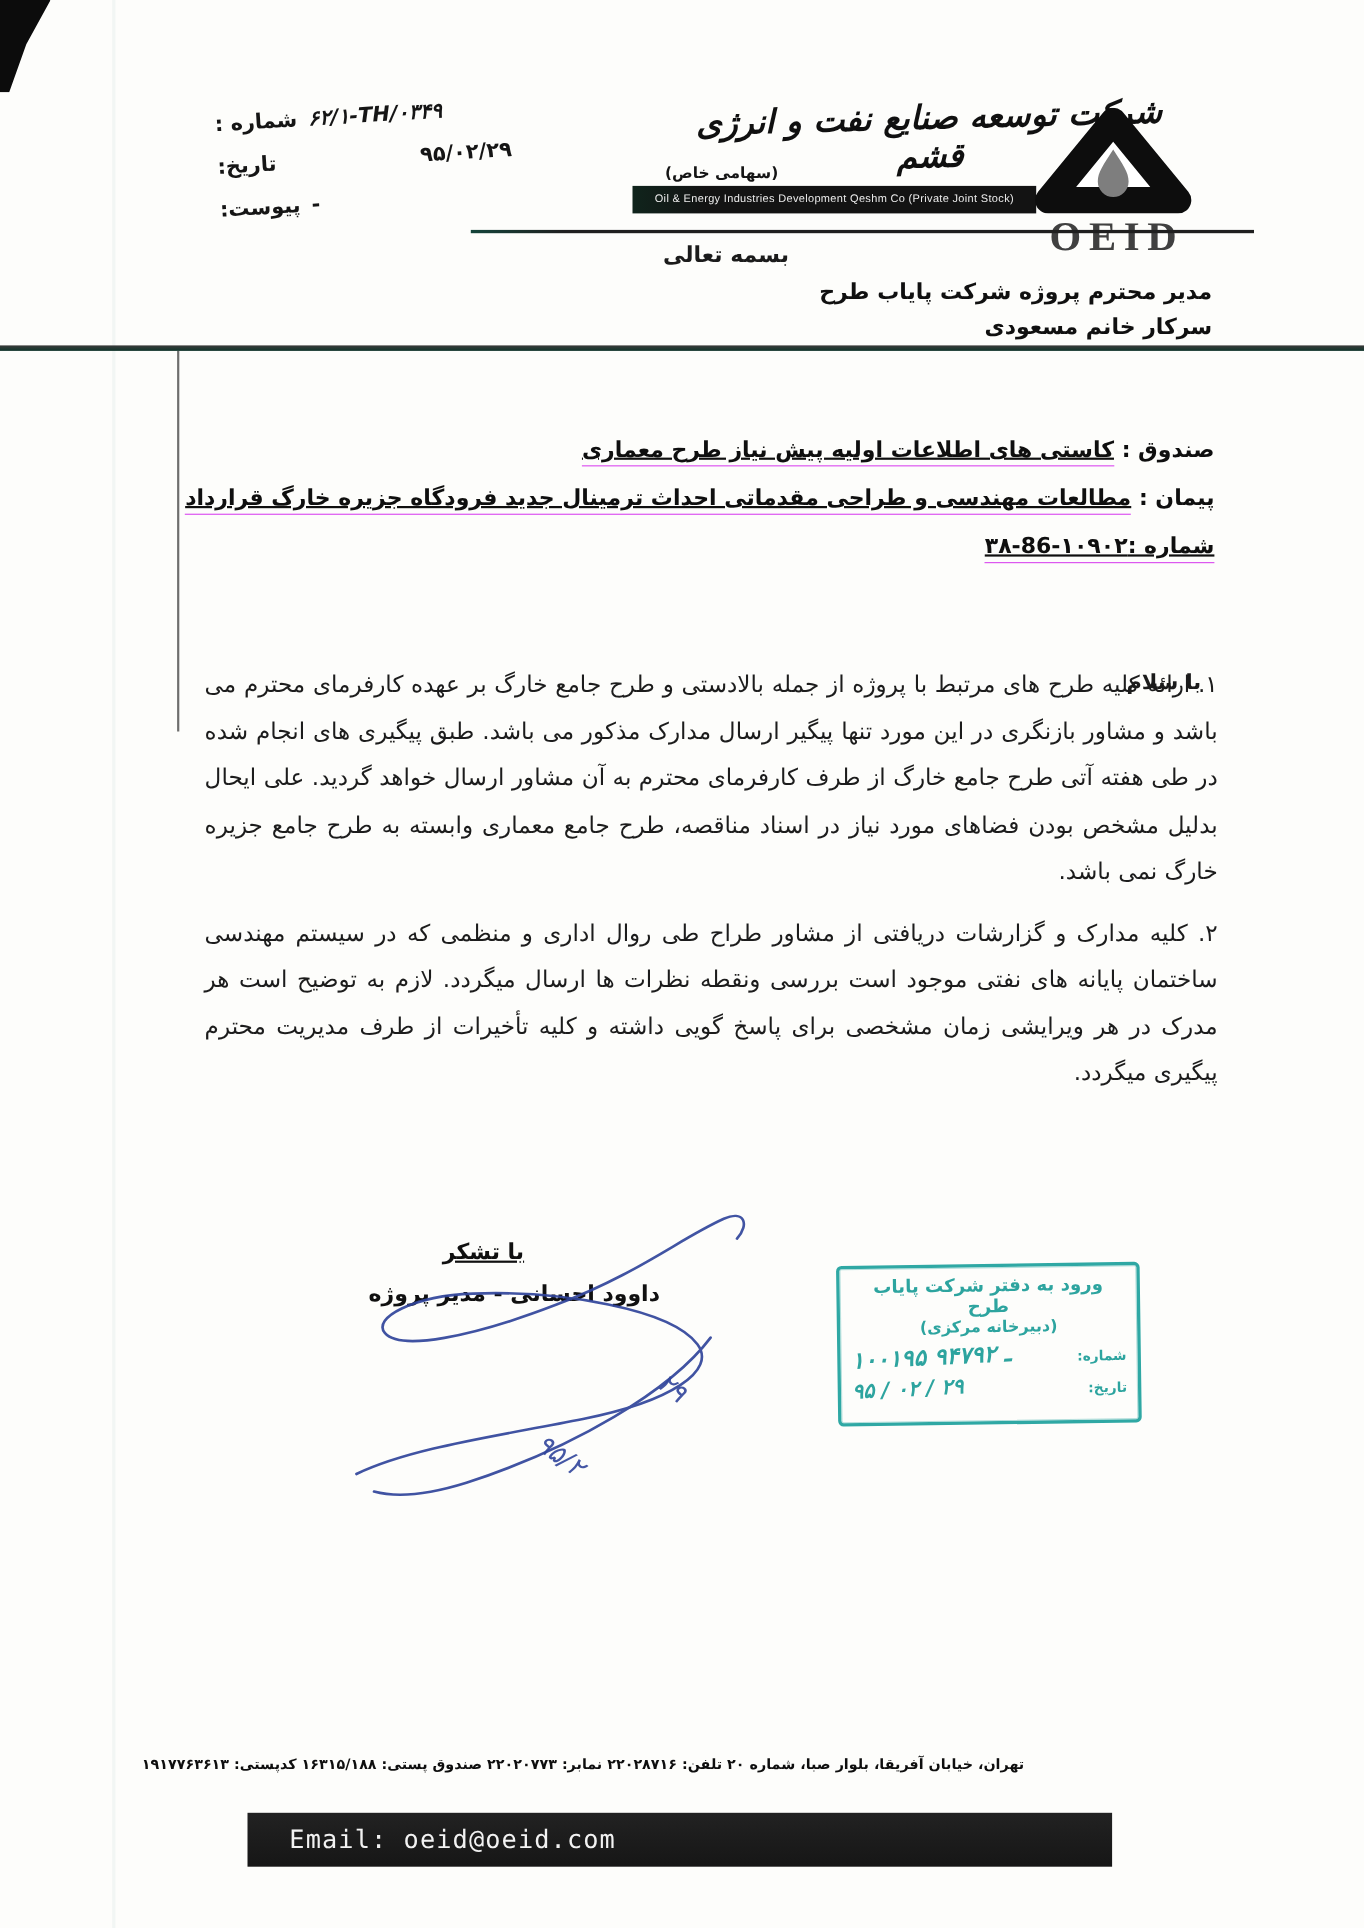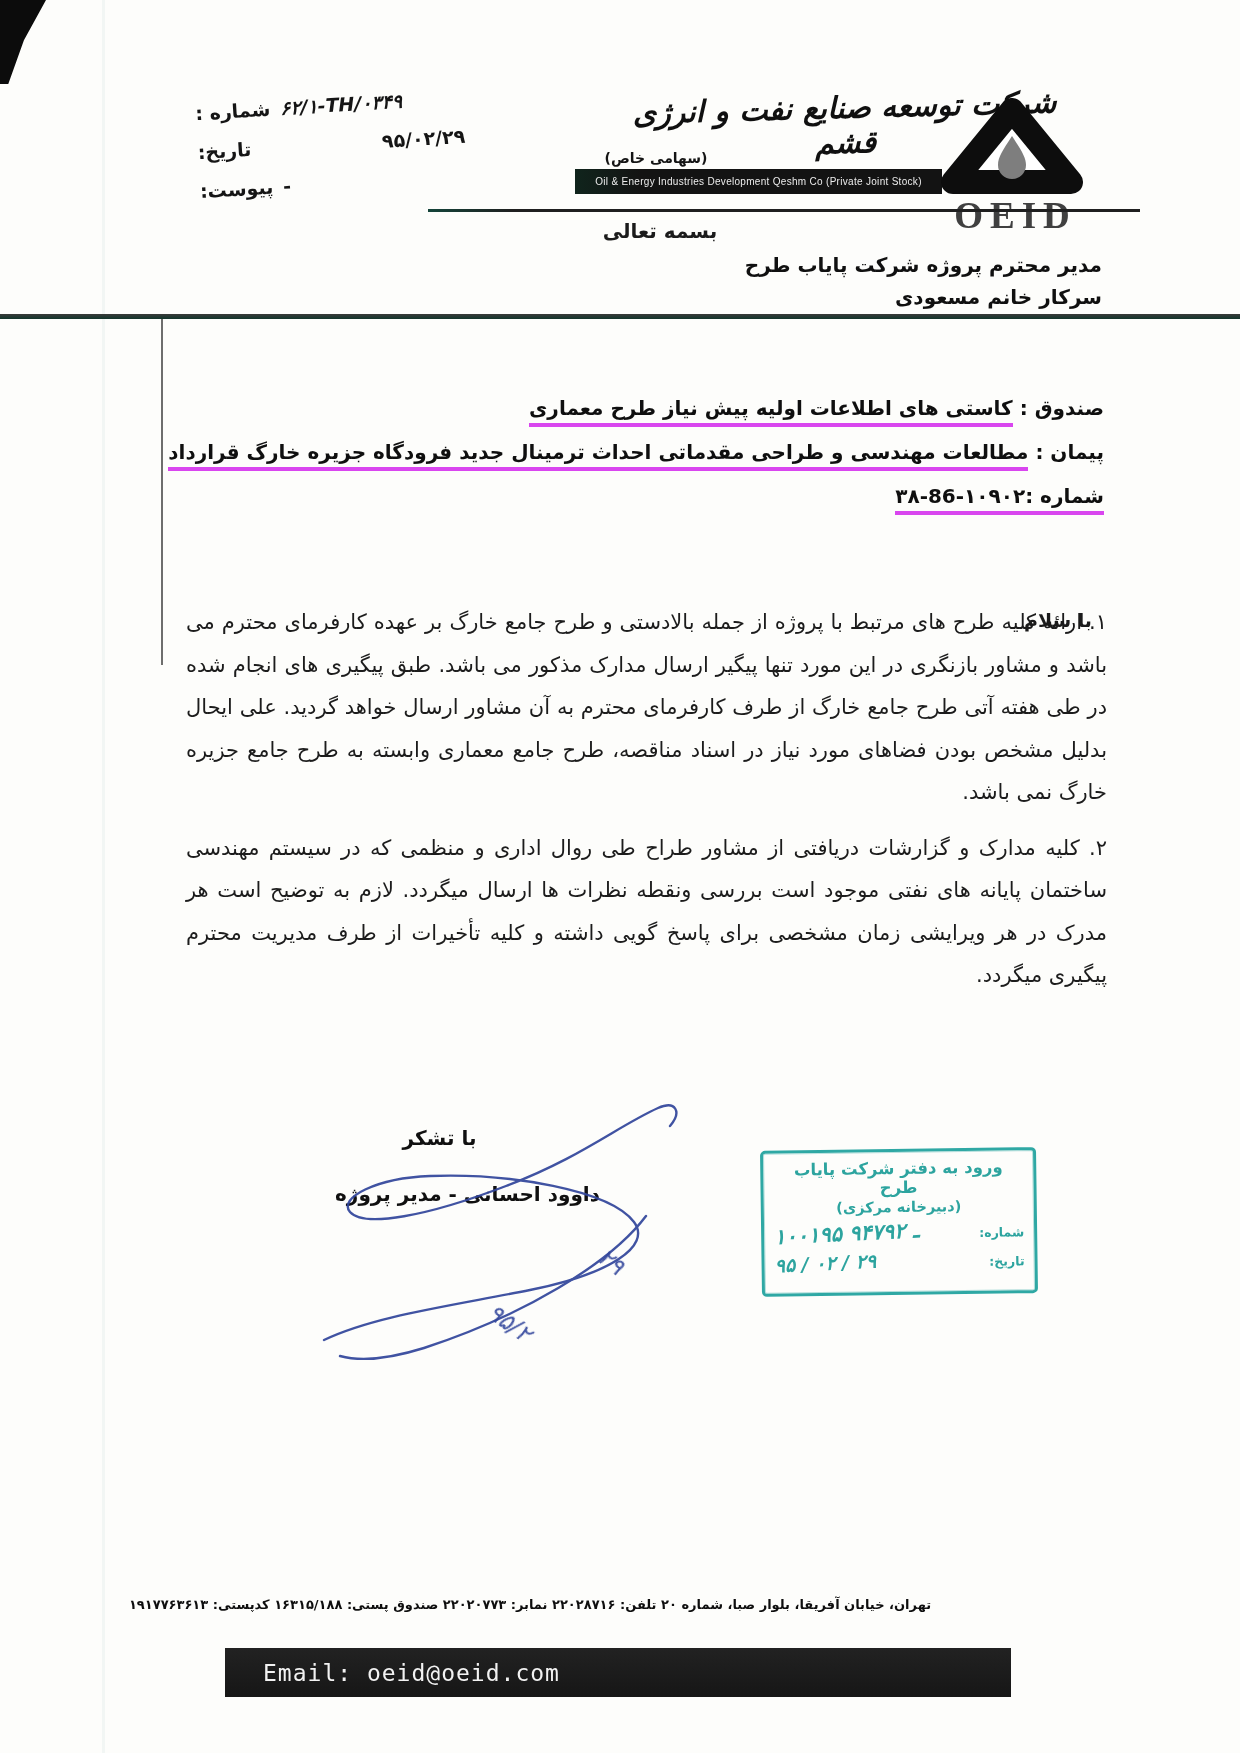--- a/index.html
+++ b/index.html
@@ -38,31 +38,31 @@
     background:linear-gradient(90deg,#14443a,#1f1f1f 12%); }
   .bismillah { position:absolute; top:219px; left:555px; width:210px; text-align:center;
     font-weight:bold; font-size:20px; direction:rtl; }
   .recipient { position:absolute; top:249px; right:138px; direction:rtl; text-align:right;
     font-weight:bold; font-size:20px; line-height:32px; color:#101010; }
   .rule-main { position:absolute; top:314px; left:0; width:1240px; height:5px;
     background:linear-gradient(180deg,#3a3a3a,#10352b); }
   
   .subject { position:absolute; top:386px; right:136px; width:945px; direction:rtl;
     text-align:right; font-weight:bold; font-size:20px; line-height:44px; color:#0f0f0f; }
-  .u-line { border-bottom:4px solid #d946ef; padding-bottom:3px; }
+  .u-line { border-bottom:1px solid #d946ef; padding-bottom:3px;text-decoration:underline; }
   
   .salutation { position:absolute; top:566px; right:148px; font-weight:bold;
     font-size:19px; direction:rtl;margin-top:43px; }
   .body-text { position:absolute; top:601px; left:186px; width:921px; direction:rtl;
     text-align:justify; font-size:21px; line-height:42.5px; color:#1c1c1c; }
   .body-text p { margin-bottom:13px; }
   
   .sig-block { position:absolute; top:1126px; left:295px; width:345px; text-align:center;
     font-weight:bold; font-size:20px; direction:rtl; color:#101010; }
-  .sig-block .thanks { transform:translateX(-28px); margin-bottom:32px; }
+  .sig-block .thanks { transform:translateX(-28px); margin-bottom:14px;text-decoration:underline; }
   .sig-svg { position:absolute; top:1092px; left:278px; }
   
   .stamp { position:absolute; top:1149px; left:761px; width:276px; min-height:146px;
     border:3px solid #2fa8a4; border-radius:5px; padding:7px 10px 9px;
     color:#2da49f; direction:rtl; transform:rotate(-0.8deg);
     box-shadow:inset 0 0 0 1px rgba(47,168,164,.35); }
   .stamp .s1 { font-weight:bold; font-size:16.5px; text-align:center; }
   .stamp .s2 { font-weight:bold; font-size:14.5px; text-align:center; margin-top:2px; }
   .stamp-row { display:flex; justify-content:space-between; align-items:center; margin-top:6px; }
   .stamp-row .lab { font-size:12.5px; font-weight:bold; }

